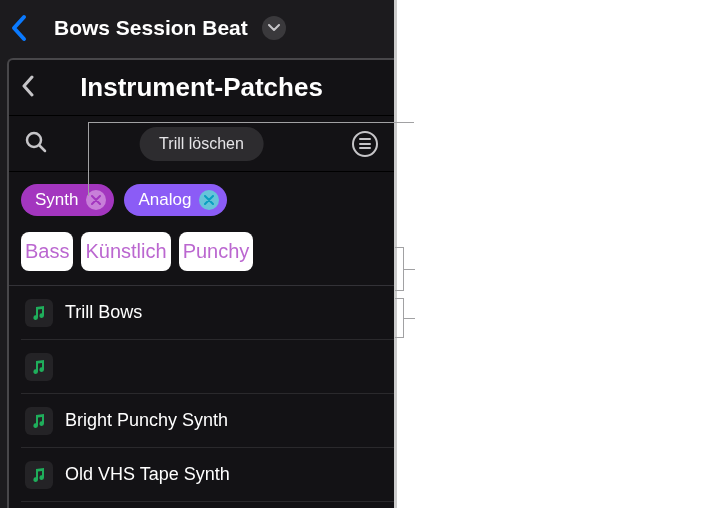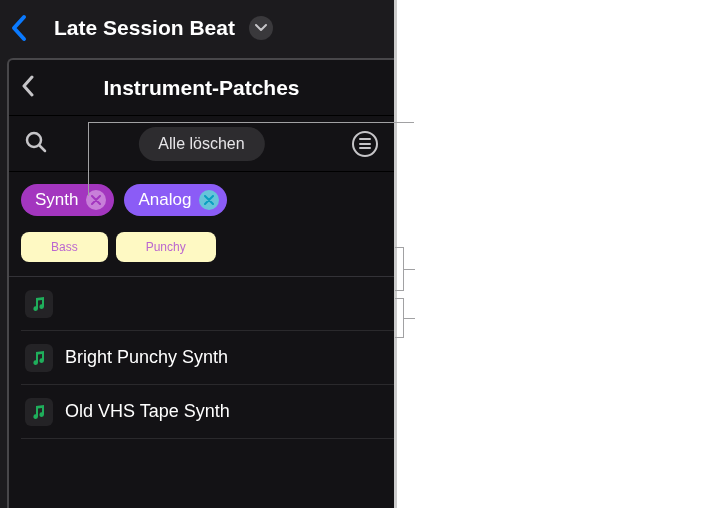--- a/index.html
+++ b/index.html
@@ -76,21 +76,21 @@
     .back-sub {
       position: absolute;
       left: 12px;
       top: 50%;
       transform: translateY(-50%);
     }
     .sub-title {
       flex: 1;
       text-align: center;
       color: #ffffff;
-      font-size: 21px;
+      font-size: 26px;
       font-weight: 600;
     }
 
     
     .search-row {
       height: 56px;
       display: flex;
       align-items: center;
       padding: 0 16px;
       position: relative;
@@ -159,24 +159,24 @@
     
     .chip-row {
       display: flex;
       gap: 8px;
       padding: 4px 0 14px 12px;
       overflow: hidden;
       white-space: nowrap;
       border-bottom: 1px solid #333237;
     }
     .chip {
-      background: #fef9c3;
+      background: #ffffff;
       color: #bb67d0;
-      font-size: 12px;
-      padding: 8px 30px;
+      font-size: 20px;
+      padding: 8px 4px;
       border-radius: 8px;
       flex-shrink: 0;
     }
 
     
     .patch-list {
       padding-left: 12px;
     }
     .patch-row {
       height: 54px;
@@ -247,21 +247,21 @@
 <body>
 
 <div class="panel">
 
   <div class="project-header">
     <span class="back-main">
       <svg width="18" height="28" viewBox="0 0 18 28">
           <path d="M14 3 L4 14 L14 25" stroke="#0a7aff" stroke-width="4" fill="none" stroke-linecap="round" stroke-linejoin="round"></path>
         </svg>
     </span>
-    <span class="project-title">Late Session Beat</span>
+    <span class="project-title">Bows Session Beat</span>
     <span class="chevron-down">
       <svg width="12" height="8" viewBox="0 0 12 8">
           <path d="M1 1 L6 6 L11 1" stroke="#c6c5c8" stroke-width="2" fill="none" stroke-linecap="round" stroke-linejoin="round"></path>
         </svg>
     </span>
   </div>
 
   <div class="inner">
 
     <div class="sub-header">
@@ -273,21 +273,21 @@
       <div class="sub-title">Instrument-Patches</div>
     </div>
 
     <div class="search-row">
       <span class="search-icon">
         <svg width="22" height="22" viewBox="0 0 22 22">
             <circle cx="9" cy="9" r="7" stroke="#c6c5c8" stroke-width="2.5" fill="none"></circle>
             <line x1="14.5" y1="14.5" x2="20" y2="20" stroke="#c6c5c8" stroke-width="2.5" stroke-linecap="round"></line>
           </svg>
       </span>
-      <button class="clear-pill">Alle löschen</button>
+      <button class="clear-pill">Trill löschen</button>
       <span class="more-circle">
         <span class="bar"></span>
           <span class="bar"></span>
           <span class="bar"></span>
       </span>
     </div>
 
     <div class="active-tags">
       <div class="tag purple">
         <span>Synth</span>
@@ -302,25 +302,34 @@
         <span class="x">
           <svg width="10" height="10" viewBox="0 0 10 10">
               <path d="M1 1 L9 9 M9 1 L1 9" stroke="#0a9ec1" stroke-width="2" stroke-linecap="round"></path>
             </svg>
         </span>
       </div>
     </div>
 
     <div class="chip-row">
       <span class="chip">Bass</span>
+      <span class="chip">Künstlich</span>
       <span class="chip">Punchy</span>
 
     </div>
 
     <div class="patch-list">
+      <div class="patch-row">
+        <span class="note-icon">
+          <svg width="18" height="18" viewBox="0 0 18 18">
+              <path d="M6 3 L14 2 V11.5 A2.3 2.3 0 1 1 12 9.3 V5 L8 5.6 V13.5 A2.3 2.3 0 1 1 6 11.3 Z" fill="#1fae5b"></path>
+            </svg>
+        </span>
+        <span class="patch-name">Trill Bows</span>
+      </div>
       <div class="patch-row">
         <span class="note-icon">
           <svg width="18" height="18" viewBox="0 0 18 18">
               <path d="M6 3 L14 2 V11.5 A2.3 2.3 0 1 1 12 9.3 V5 L8 5.6 V13.5 A2.3 2.3 0 1 1 6 11.3 Z" fill="#1fae5b"></path>
             </svg>
         </span>
       </div>
       <div class="patch-row">
         <span class="note-icon">
           <svg width="18" height="18" viewBox="0 0 18 18">

